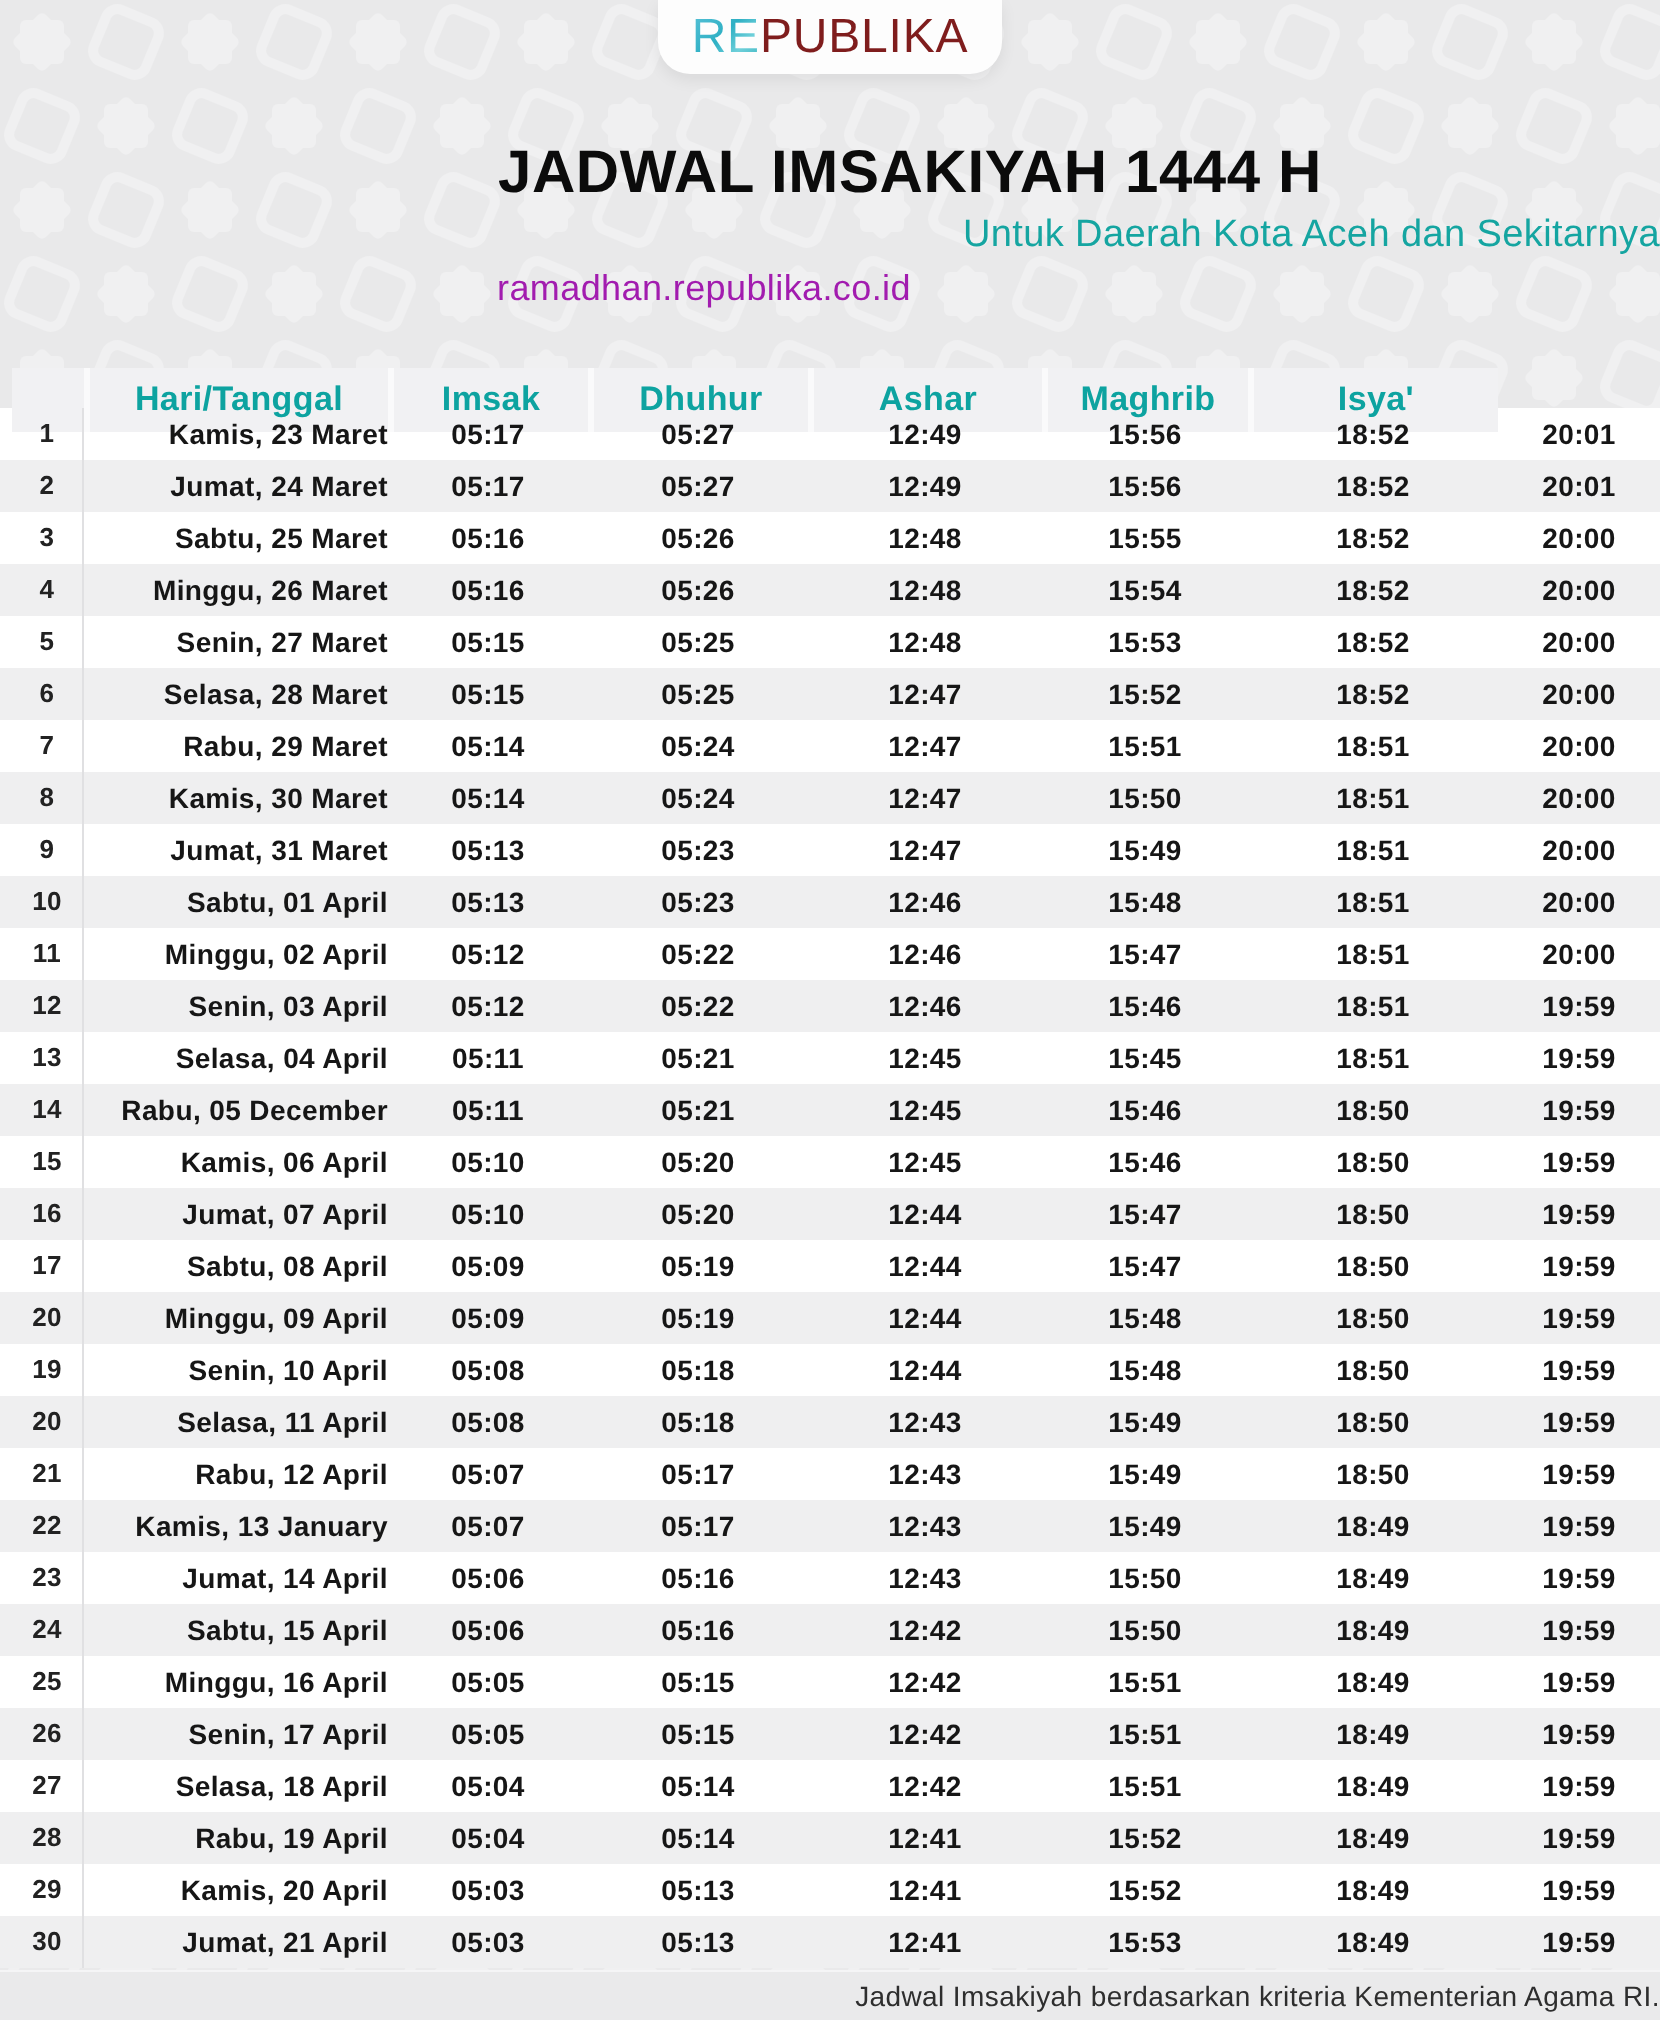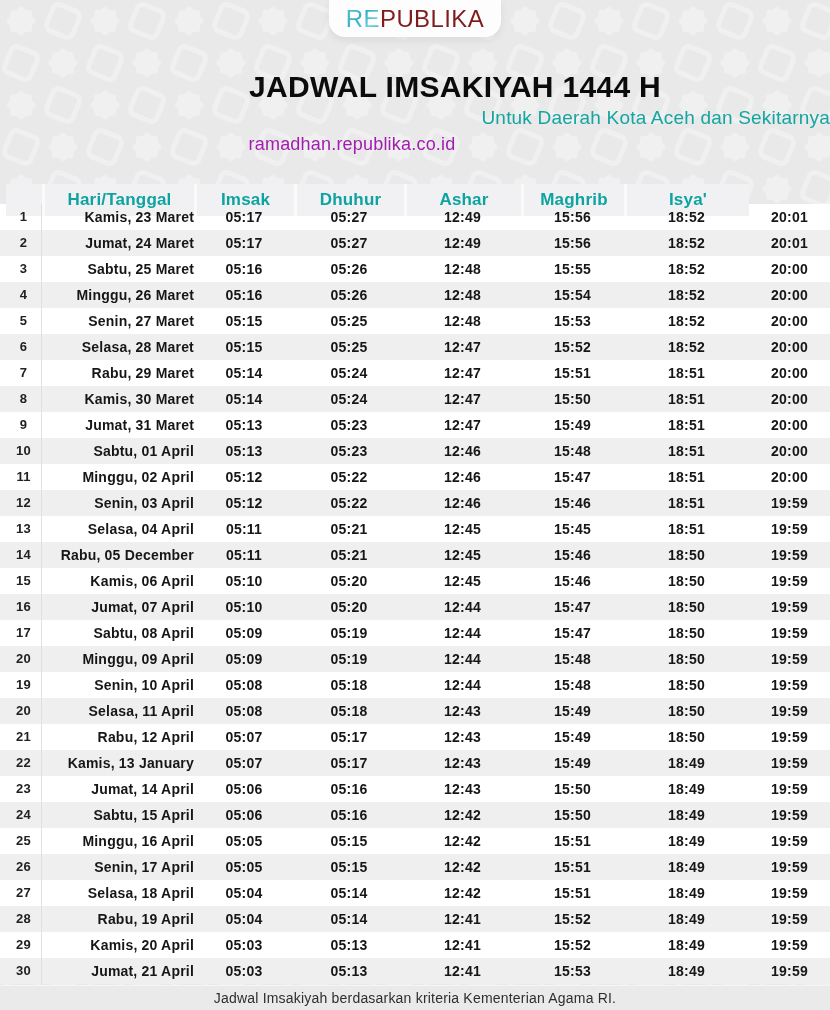--- a/index.html
+++ b/index.html
@@ -68,21 +68,21 @@
   .td-0 {
     font-size: 13px; color: #222;
     height: 26px; line-height: 26px;
     border-right: 1px solid #e0e0e2; box-sizing: border-box;
   }
   .td-1 { text-align: right; padding-left: 10px; }
 
   .footer {
     position: absolute; bottom: 0; left: 0; width: 830px; height: 25px;
     background: #eaeaeb; border-top: 1px solid #f5f5f6; box-sizing: border-box;
-    display: flex; align-items: center; justify-content: center;
+    display: flex; align-items: center; justify-content: flex-end;
     font-size: 14px; color: #2e2e2e; letter-spacing: 0.2px;
   }
 </style>
 </head>
 <body>
 
 <svg class="bg" width="830" height="1010" aria-hidden="true">
   <defs>
     <pattern id="islamic" width="84" height="84" patternUnits="userSpaceOnUse">
       <g fill="#f0f0f1">

